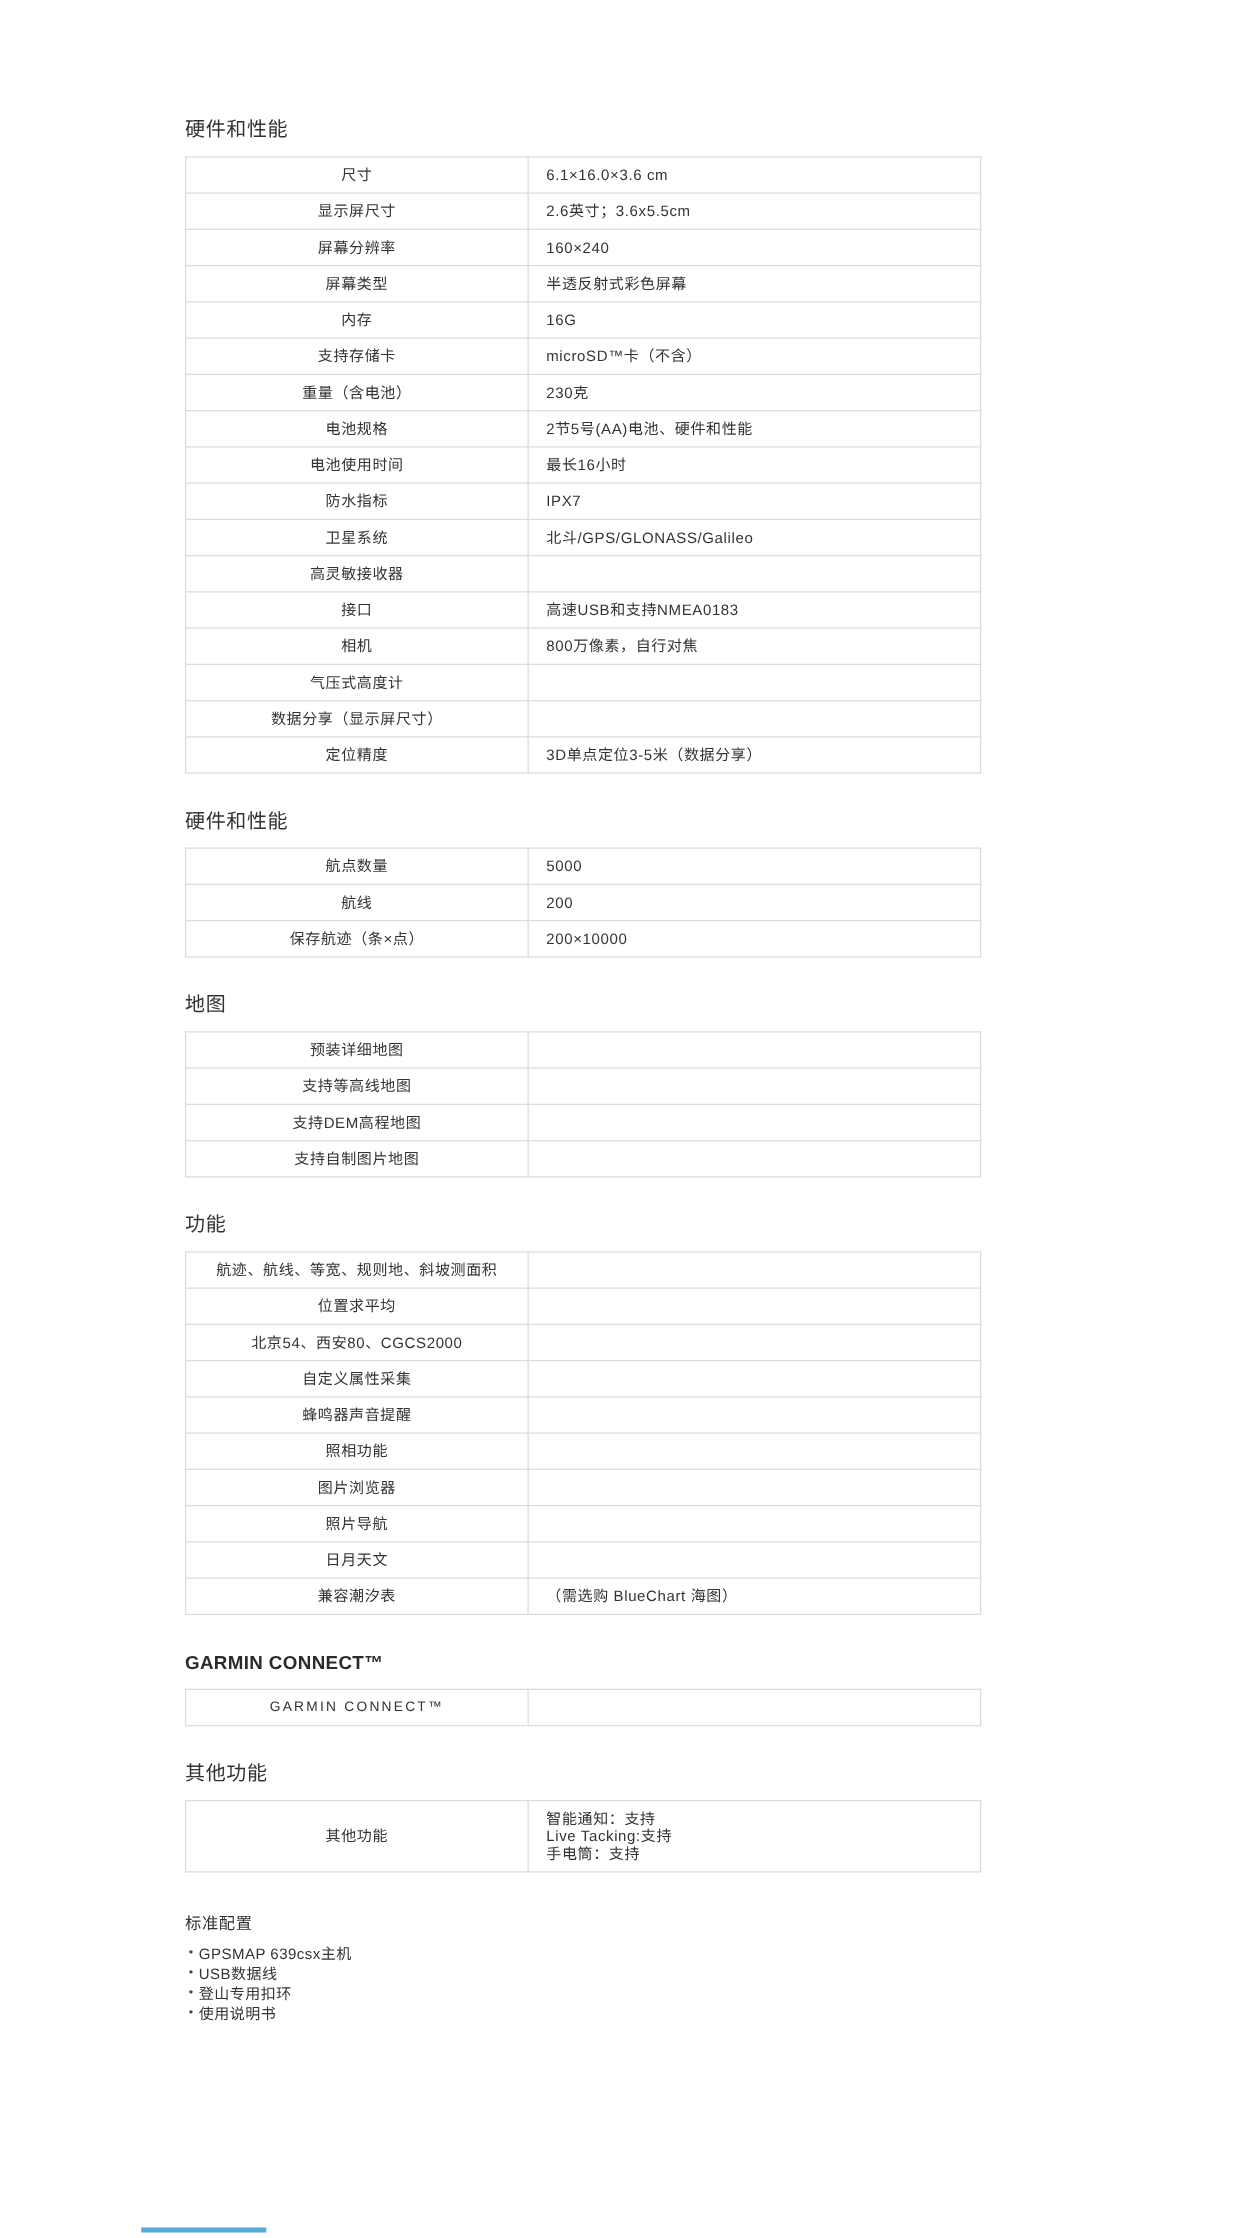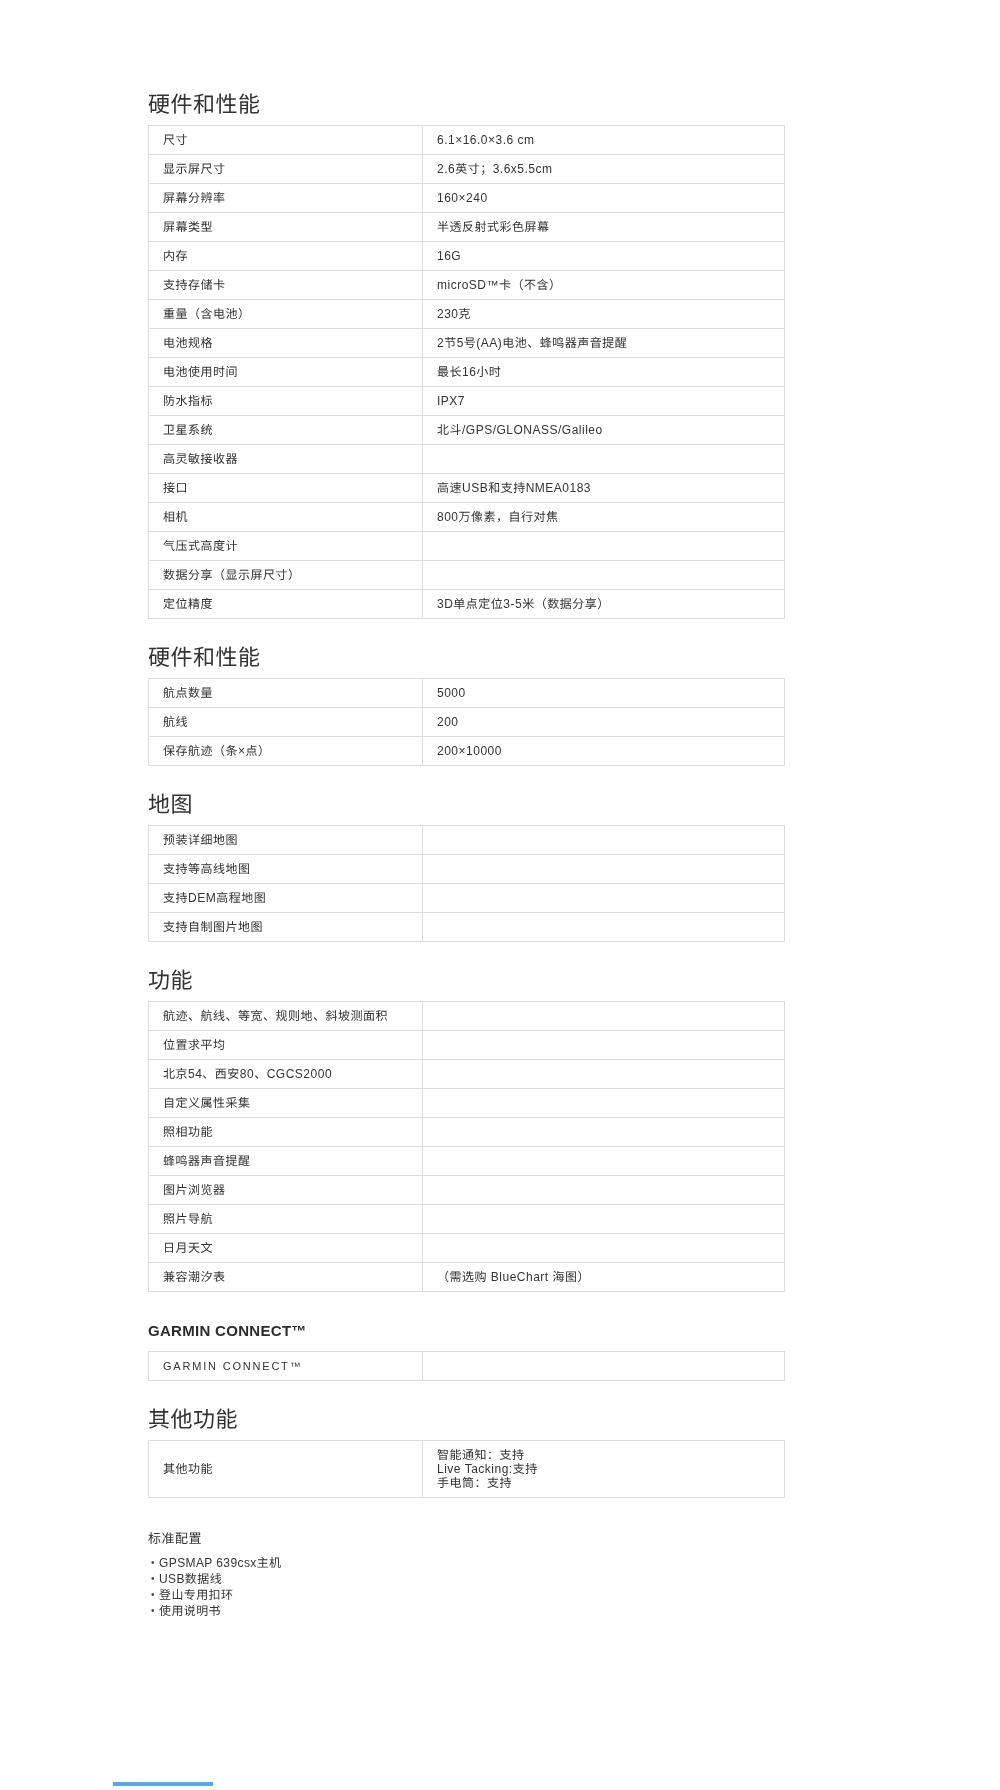--- a/index.html
+++ b/index.html
@@ -14,21 +14,21 @@
   .content {
     position: absolute;
     left: 148px;
     top: 0;
     width: 637px;
     padding-top: 96px;
   }
   .section { margin-top: 30px; }
   .section:first-child { margin-top: 0; }
   .section-title {
-    font-size: 22px;
+    font-size: 16px;
     line-height: 18px;
     font-weight: 400;
     color: #333333;
     letter-spacing: 0.5px;
     margin-bottom: 11px;
   }
   .section-title.brand {
     font-weight: 700;
     font-size: 15px;
     letter-spacing: 0.3px;
@@ -42,21 +42,21 @@
   table.spec-table td {
     border: 1px solid #dcdcdc;
     font-size: 12px;
     line-height: 14px;
     letter-spacing: 0.5px;
     color: #333333;
     padding: 7px 14px;
     vertical-align: middle;
     overflow: hidden;
   }
-  table.spec-table td.label-cell { width: 274px; }
+  table.spec-table td.label-cell { width: 274px; text-align: center; }
   table.spec-table td.value-cell { white-space: pre-wrap; }
   td.label-cell.brand {
     font-size: 11px;
     letter-spacing: 1.8px;
     color: #333333;
   }
   .row-tall td { line-height: 17px; }
   .package { margin-top: 30px; }
   .package-title {
     font-size: 13px;
@@ -122,21 +122,21 @@
             <tr class="">
               <td class="label-cell">支持存储卡</td>
               <td class="value-cell">microSD™卡（不含）</td>
             </tr>
             <tr class="">
               <td class="label-cell">重量（含电池）</td>
               <td class="value-cell">230克</td>
             </tr>
             <tr class="">
               <td class="label-cell">电池规格</td>
-              <td class="value-cell">2节5号(AA)电池、蜂鸣器声音提醒</td>
+              <td class="value-cell">2节5号(AA)电池、硬件和性能</td>
             </tr>
             <tr class="">
               <td class="label-cell">电池使用时间</td>
               <td class="value-cell">最长16小时</td>
             </tr>
             <tr class="">
               <td class="label-cell">防水指标</td>
               <td class="value-cell">IPX7</td>
             </tr>
             <tr class="">
@@ -226,25 +226,25 @@
             </tr>
             <tr class="">
               <td class="label-cell">北京54、西安80、CGCS2000</td>
               <td class="value-cell"></td>
             </tr>
             <tr class="">
               <td class="label-cell">自定义属性采集</td>
               <td class="value-cell"></td>
             </tr>
             <tr class="">
+              <td class="label-cell">蜂鸣器声音提醒</td>
+              <td class="value-cell"></td>
+            </tr>
+            <tr class="">
               <td class="label-cell">照相功能</td>
-              <td class="value-cell"></td>
-            </tr>
-            <tr class="">
-              <td class="label-cell">蜂鸣器声音提醒</td>
               <td class="value-cell"></td>
             </tr>
             <tr class="">
               <td class="label-cell">图片浏览器</td>
               <td class="value-cell"></td>
             </tr>
             <tr class="">
               <td class="label-cell">照片导航</td>
               <td class="value-cell"></td>
             </tr>

